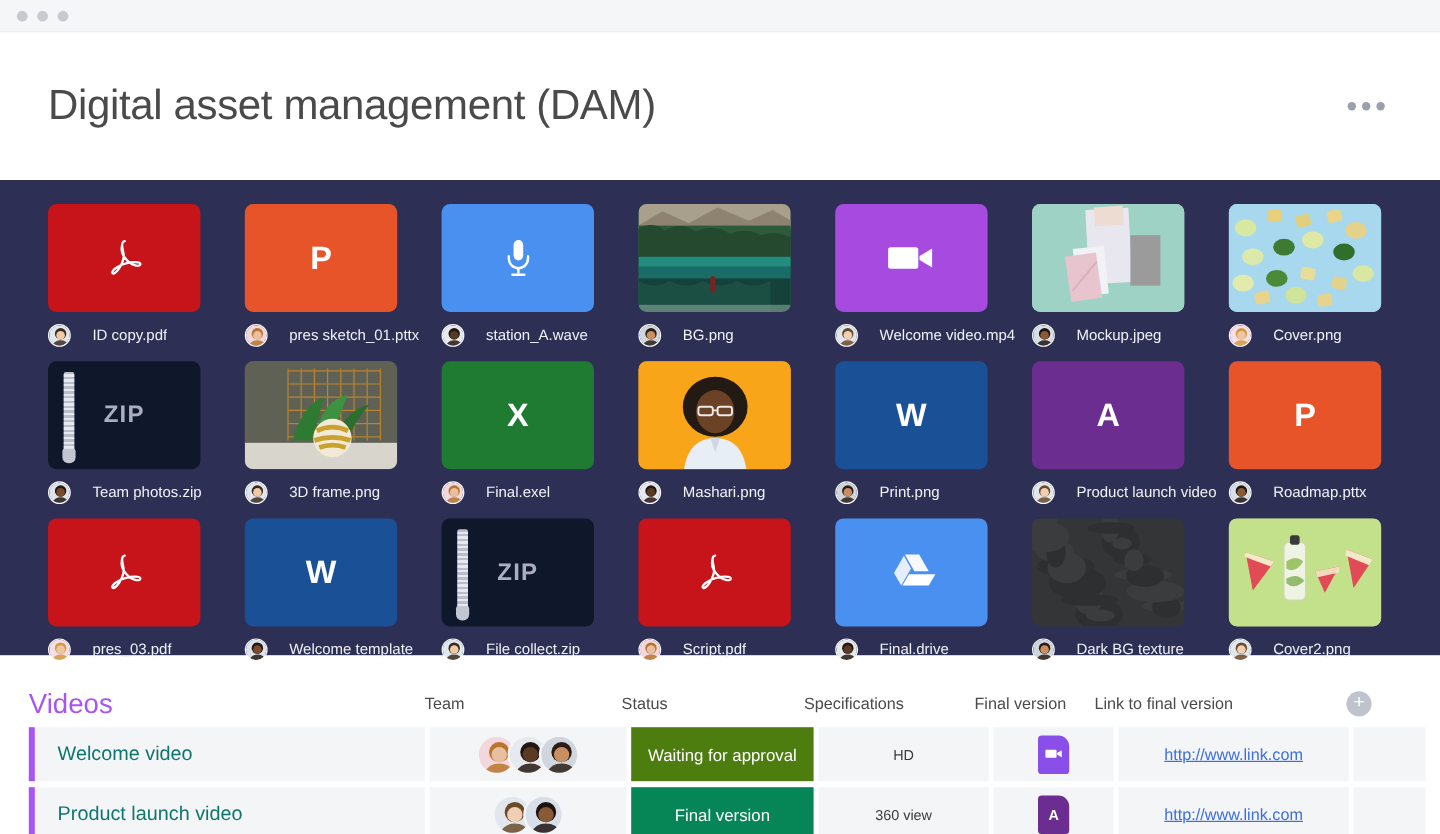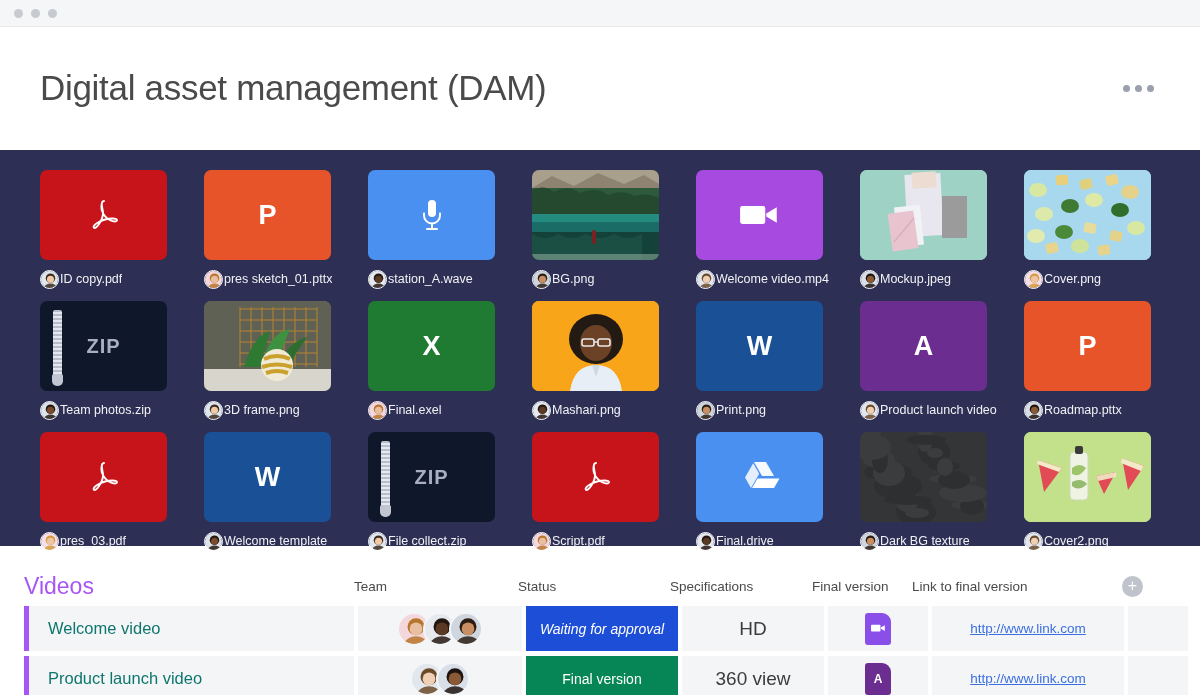--- a/index.html
+++ b/index.html
@@ -44,21 +44,21 @@
     padding-left: 40px;
   }
   .cell { width: 164px; margin-bottom: 12px; }
   .thumb {
     width: 127px; height: 90px; border-radius: 7px;
     display: flex; align-items: center; justify-content: center;
     overflow: hidden; position: relative;
   }
   .thumb .glyph { color: #fff; font-size: 27px; font-weight: 700; line-height: 1; }
   .filerow {
-    display: flex; align-items: center; gap: 1px;
+    display: flex; align-items: center; gap: 18px;
     margin-top: 9px; height: 20px;
   }
   .avatar {
     width: 19px; height: 19px; border-radius: 50%;
     border: 1.5px solid #fff; flex: 0 0 auto; overflow: hidden;
     position: relative;
   }
   .fname {
     color: #f1f2f6; font-size: 12.5px; white-space: nowrap;
     overflow: hidden; text-overflow: ellipsis; max-width: 128px;
@@ -104,21 +104,21 @@
   .team-cell { gap: 0; }
   .team-av {
     width: 34px; height: 34px; border-radius: 50%; margin-left: -8px;
     border: 2px solid #f4f5f7; overflow: hidden; position: relative;
   }
   .team-av:first-child { margin-left: 0; }
   .status-pill {
     width: 100%; height: 100%; display: flex; align-items: center; justify-content: center;
     color: #fff; font-size: 14px;
   }
-  .spec { font-size: 19px; color: #3c3c3c; }
+  .spec { font-size: 12px; color: #3c3c3c; }
   .docicon {
     width: 26px; height: 32px; border-radius: 3px 9px 3px 3px;
     display: flex; align-items: center; justify-content: center;
     color: #fff; font-size: 12px; font-weight: 700;
   }
   .link { font-size: 13.5px; color: #3b6fe0; text-decoration: underline; cursor: pointer; }
 </style>
 </head>
 <body>
 
@@ -599,21 +599,21 @@
     <path d="M3 32 q3 -11 13 -11 q10 0 13 11z" fill="#241712" opacity=".85"></path>
   </svg></span>
             <span class="team-av"><svg width="34" height="34" viewBox="0 0 32 32">
     <rect width="32" height="32" fill="#cfd6de"></rect>
     <circle cx="16" cy="12" r="8" fill="#2b1d14"></circle>
     <circle cx="16" cy="14" r="6" fill="#c98f63"></circle>
     <path d="M3 32 q3 -11 13 -11 q10 0 13 11z" fill="#2b1d14" opacity=".85"></path>
   </svg></span>
           </div>
           <div class="cellbox" style="background: transparent;">
-            <div class="status-pill" style="background: #1d4ed8; font-style: italic;">Waiting for approval</div>
+            <div class="status-pill" style="background: #4d7c0f;">Waiting for approval</div>
           </div>
           <div class="cellbox spec">HD</div>
           <div class="cellbox">
             <div class="docicon" style="background: rgb(138, 79, 232);">
               <svg width="15" height="8.25" viewBox="0 0 38 21" fill="#fff">
     <rect x="0" y="2" width="24" height="17" rx="2"></rect>
     <path d="M25 9l10-6v15l-10-6z"></path>
   </svg>
             </div>
           </div>

